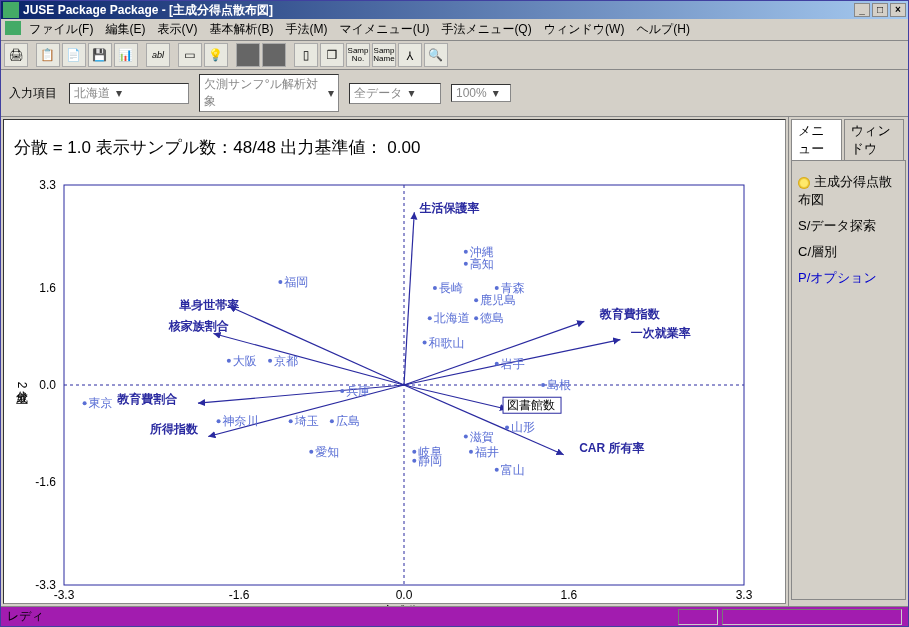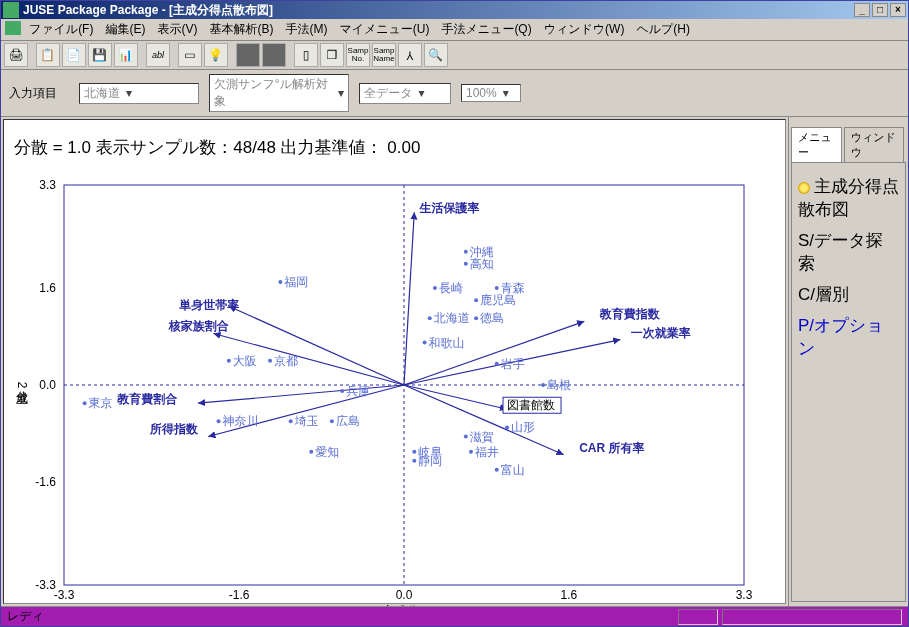--- a/index.html
+++ b/index.html
@@ -8,32 +8,32 @@
   .titlebar { background: linear-gradient(to right, #0a246a, #a6caf0); color: #fff; height: 18px; display: flex; align-items: center; padding: 0 2px; font-weight: bold; }
   .titlebar .icon { width: 16px; height: 16px; background: #4a6; margin-right: 4px; display: inline-block; }
   .titlebar .spacer { flex: 1; }
   .winbtn { width: 16px; height: 14px; background: #d4d0c8; border: 1px solid #888; margin-left: 2px; color: #000; font-size: 10px; text-align: center; line-height: 12px; }
   .menubar { background: #d4d0c8; display: flex; padding: 2px 4px; border-bottom: 1px solid #888; }
   .menubar span { margin-right: 12px; cursor: default; }
   .toolbar { background: #d4d0c8; padding: 2px; display: flex; align-items: center; border-bottom: 1px solid #888; }
   .tbbtn { width: 24px; height: 24px; border: 1px solid #aaa; background: #e8e8e0; margin: 0 1px; display: flex; align-items: center; justify-content: center; }
   .tbsep { width: 6px; }
   .paramsbar { background: #d4d0c8; padding: 4px 8px; display: flex; align-items: center; border-bottom: 1px solid #888; }
-  .paramsbar .lbl { margin-right: 22px; }
+  .paramsbar .lbl { margin-right: 12px; }
   .paramsbar .combo { background: #fff; border: 1px inset #888; color: #888; padding: 1px 4px; margin-right: 10px; display: flex; align-items: center; }
   .paramsbar .combo .dd { margin-left: 6px; color: #444; }
   .content { flex: 1; display: flex; background: #d4d0c8; overflow: hidden; }
   .chartpane { flex: 1; background: #fff; margin: 2px; border: 1px inset #888; position: relative; }
   .chartheader { font-size: 17px; padding: 16px 10px; color: #000; }
   .sidepanel { width: 120px; background: #d4d0c8; border-left: 1px solid #888; padding: 2px; }
   .tabs { display: flex; }
-  .tab { border: 1px solid #888; background: #d4d0c8; padding: 2px 6px; font-size: 11px; margin-right: 2px; border-bottom: none; margin-top: 8px; }
+  .tab { border: 1px solid #888; background: #d4d0c8; padding: 2px 6px; font-size: 13px; margin-right: 2px; border-bottom: none; }
   .tab.active { background: #fff; }
   .sidebody { background: #d4d0c8; border: 1px solid #888; height: 440px; padding-top: 8px;}
-  .sideitem { padding: 4px 6px; font-size: 17px; color: #000; }
+  .sideitem { padding: 4px 6px; font-size: 13px; color: #000; }
   .sideitem.link { color: #0000cc; }
   .bulb { display: inline-block; width: 12px; height: 12px; background: radial-gradient(circle, #ffe96b 40%, #d4a000 70%); border-radius: 50%; margin-right: 4px; vertical-align: middle;}
   .statusbar { height: 20px; background: #a21caf; border-top: 1px solid #888; padding: 2px 6px; display:flex; align-items:center;}
   .statusbar .cell { border: 1px inset #ccc; height:16px; }
   svg { display: block; }
   .plottxt { font-size: 12px; fill: #5a6fd5; }
   .axislbl { font-size: 12px; fill: #000; }
   .vectxt { font-size: 12px; fill: #2a2aa0; font-weight: bold;}
   .framebox { font-size: 12px; fill: #000; }
 </style>

